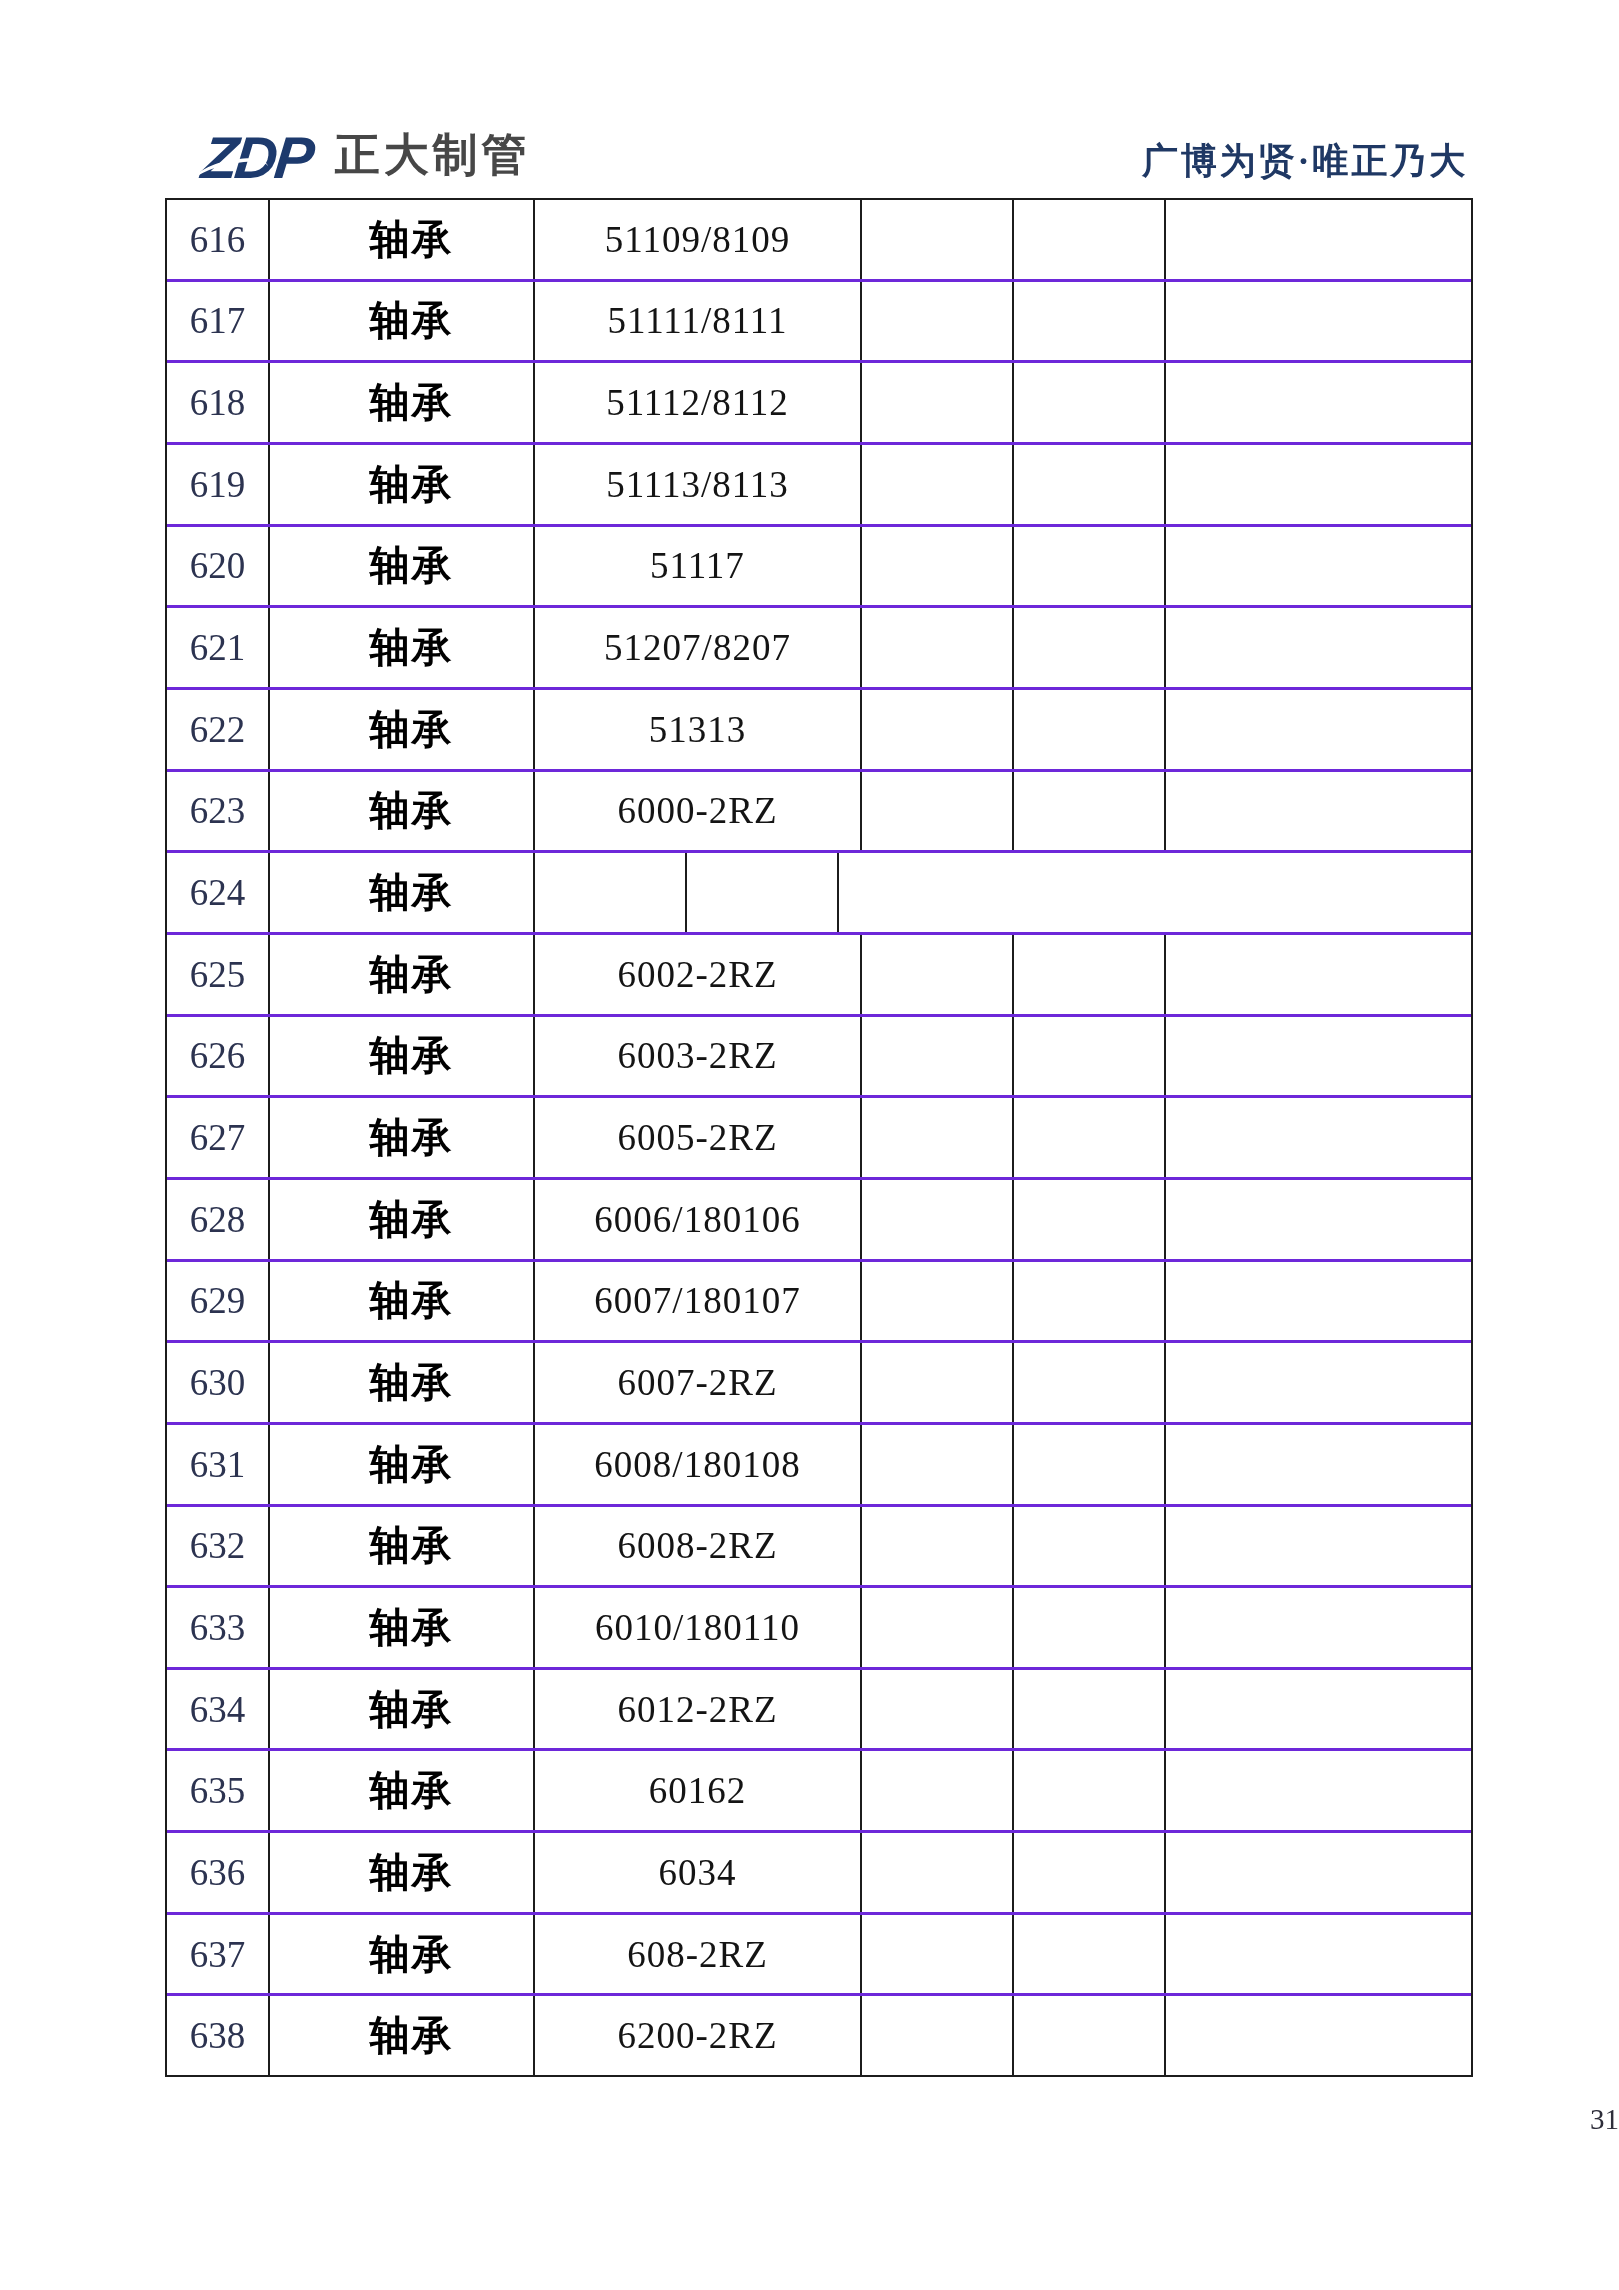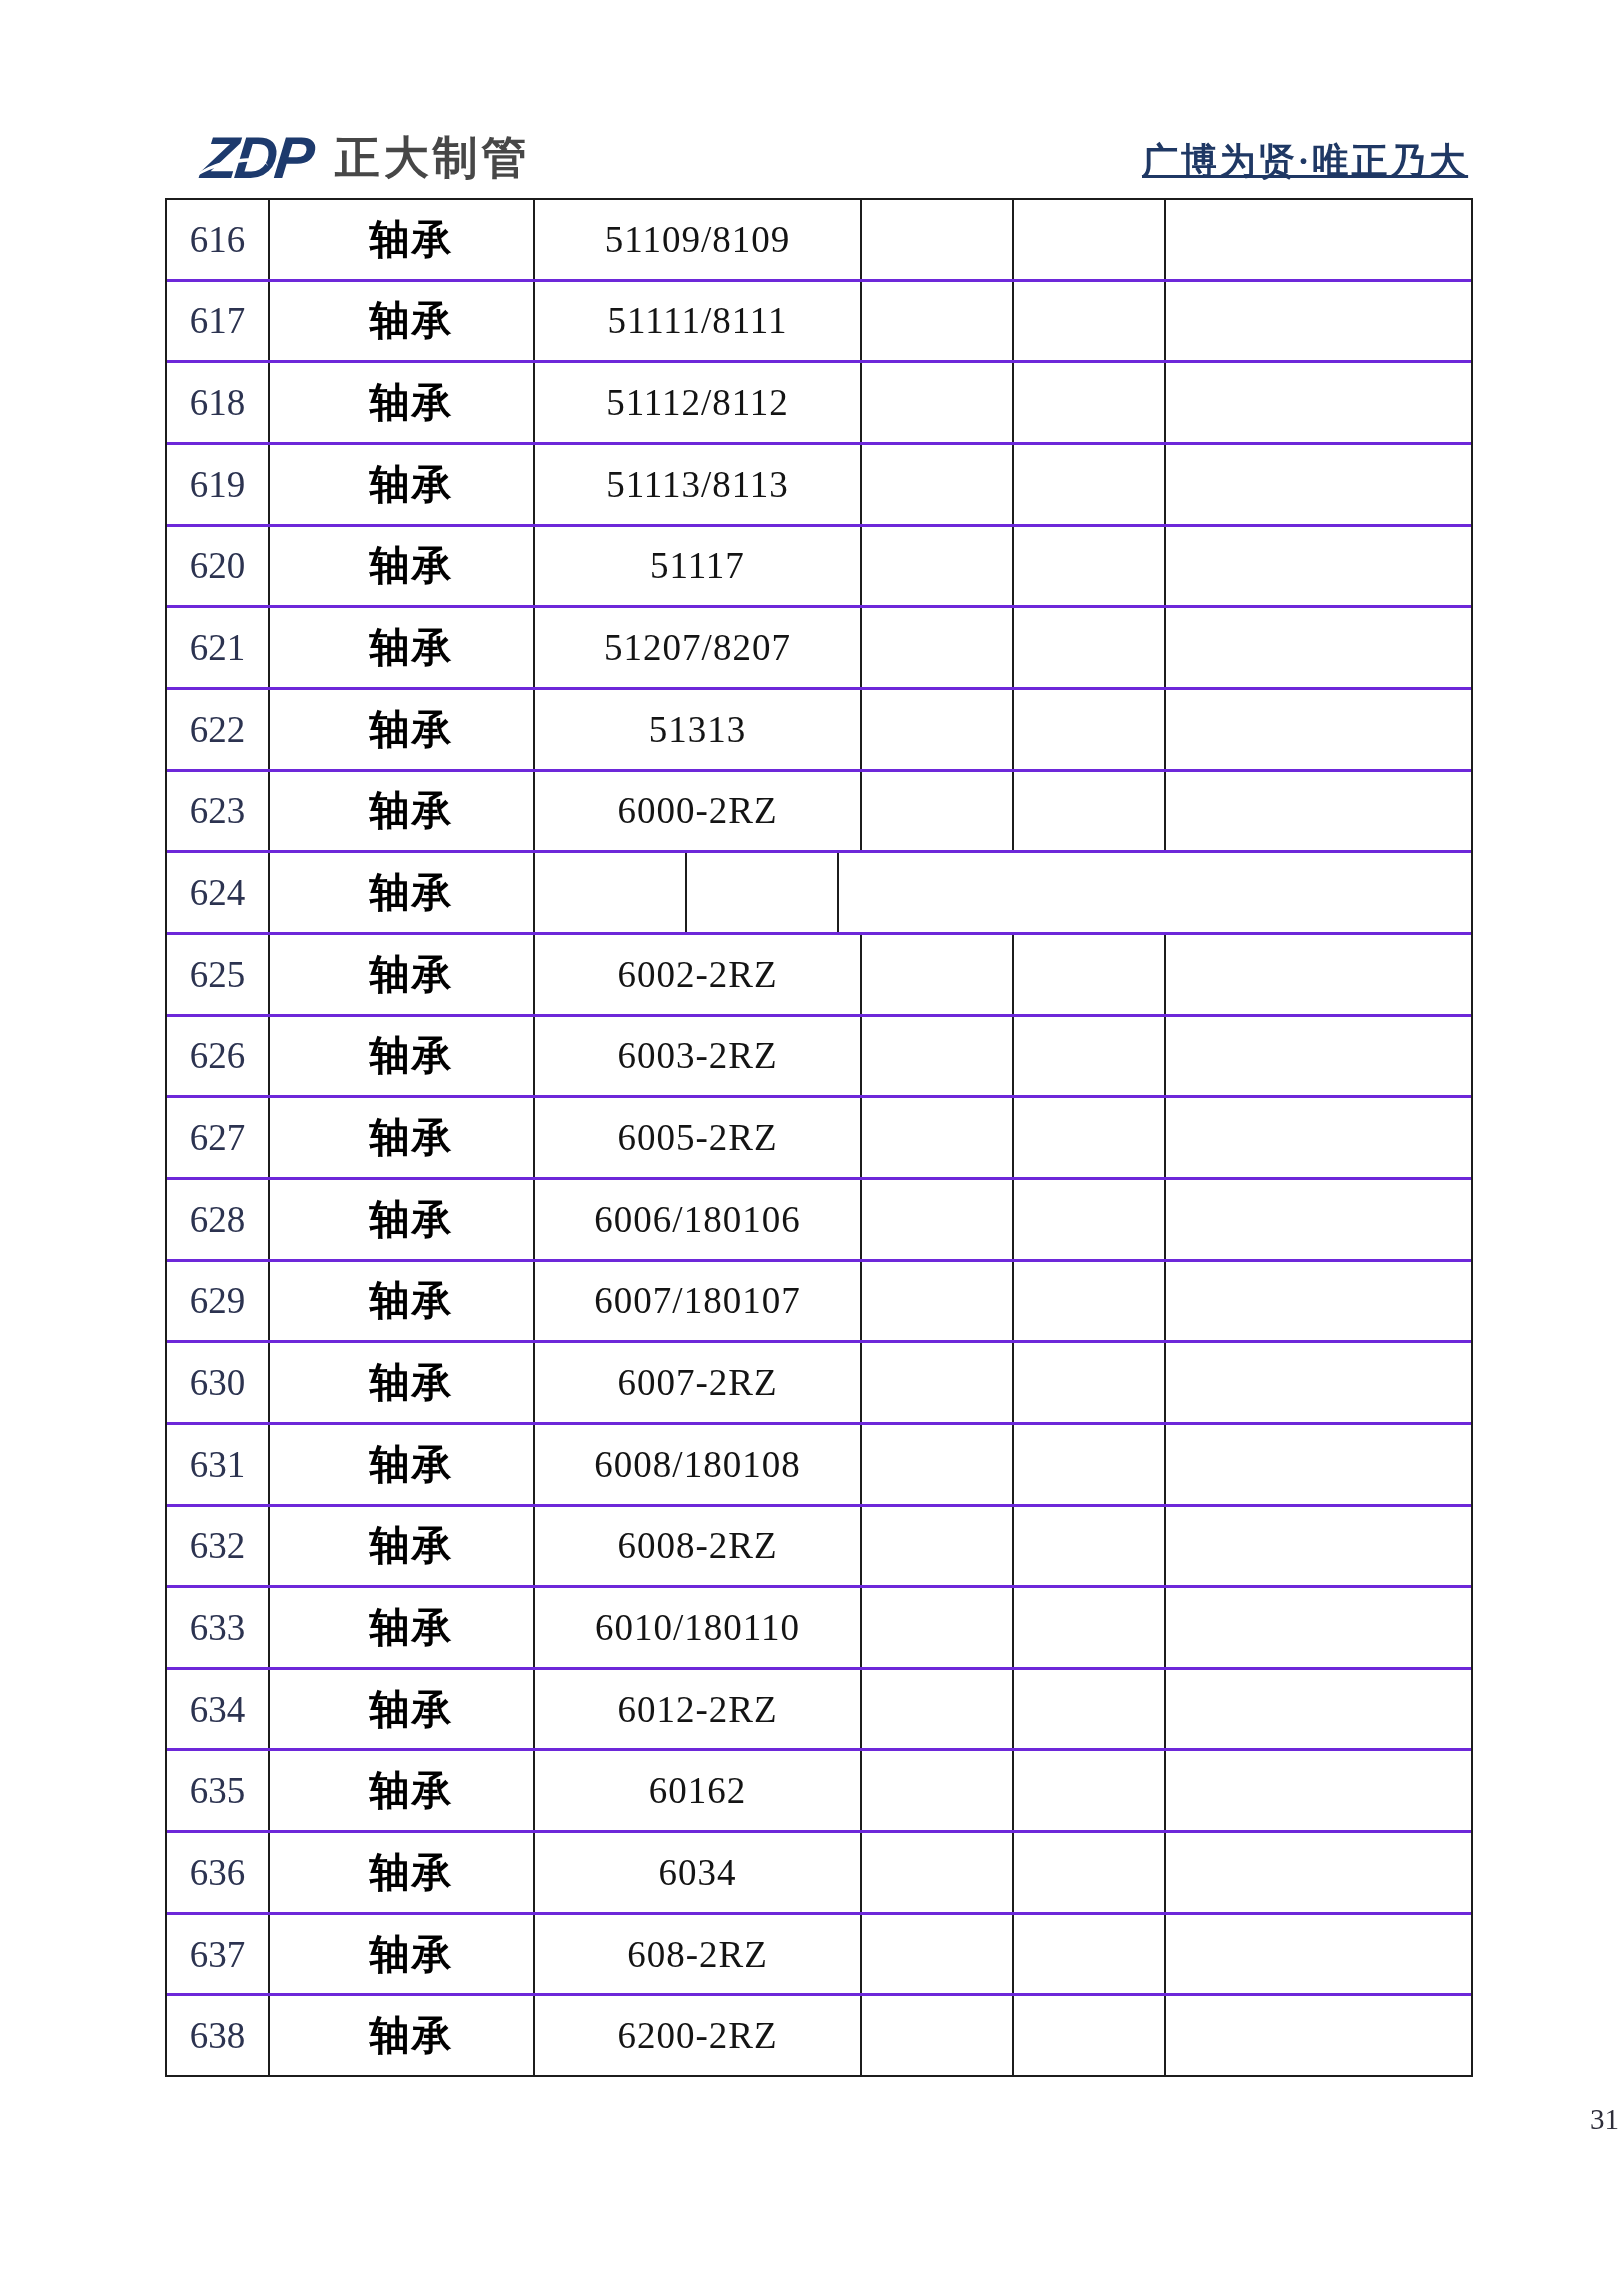--- a/index.html
+++ b/index.html
@@ -28,35 +28,34 @@
   .logo-zdp .swoosh{
     position:absolute;left:-7.8px;top:52%;
     width:76px;height:25.5px;
     border-top:4.9px solid #ffffff;
     border-radius:50%;
     transform:rotate(-12deg);
     pointer-events:none;
   }
   .logo-company{
     margin-left:23.5px;
-    font-family:Liberation Serif, serif;
+    font-family:Liberation Mono, monospace;
     font-weight:bold;
     font-size:45px;line-height:1;
     color:#474747;
     letter-spacing:3.9px;
   }
   .slogan{
     position:absolute;left:1142px;top:143px;
     font-family:"Liberation Serif",serif;
     font-weight:bold;
     font-size:36px;line-height:1;
     color:#1f3864;
     letter-spacing:2.9px;
     white-space:nowrap;
-    text-decoration:underline;
   }
 
   
   .parts-table{
     position:absolute;left:165px;top:198px;
     width:1308px;height:1879px;
     box-sizing:border-box;
     border:2.9px solid #1c1c1c;
     display:flex;flex-direction:column;
     background:#ffffff;

